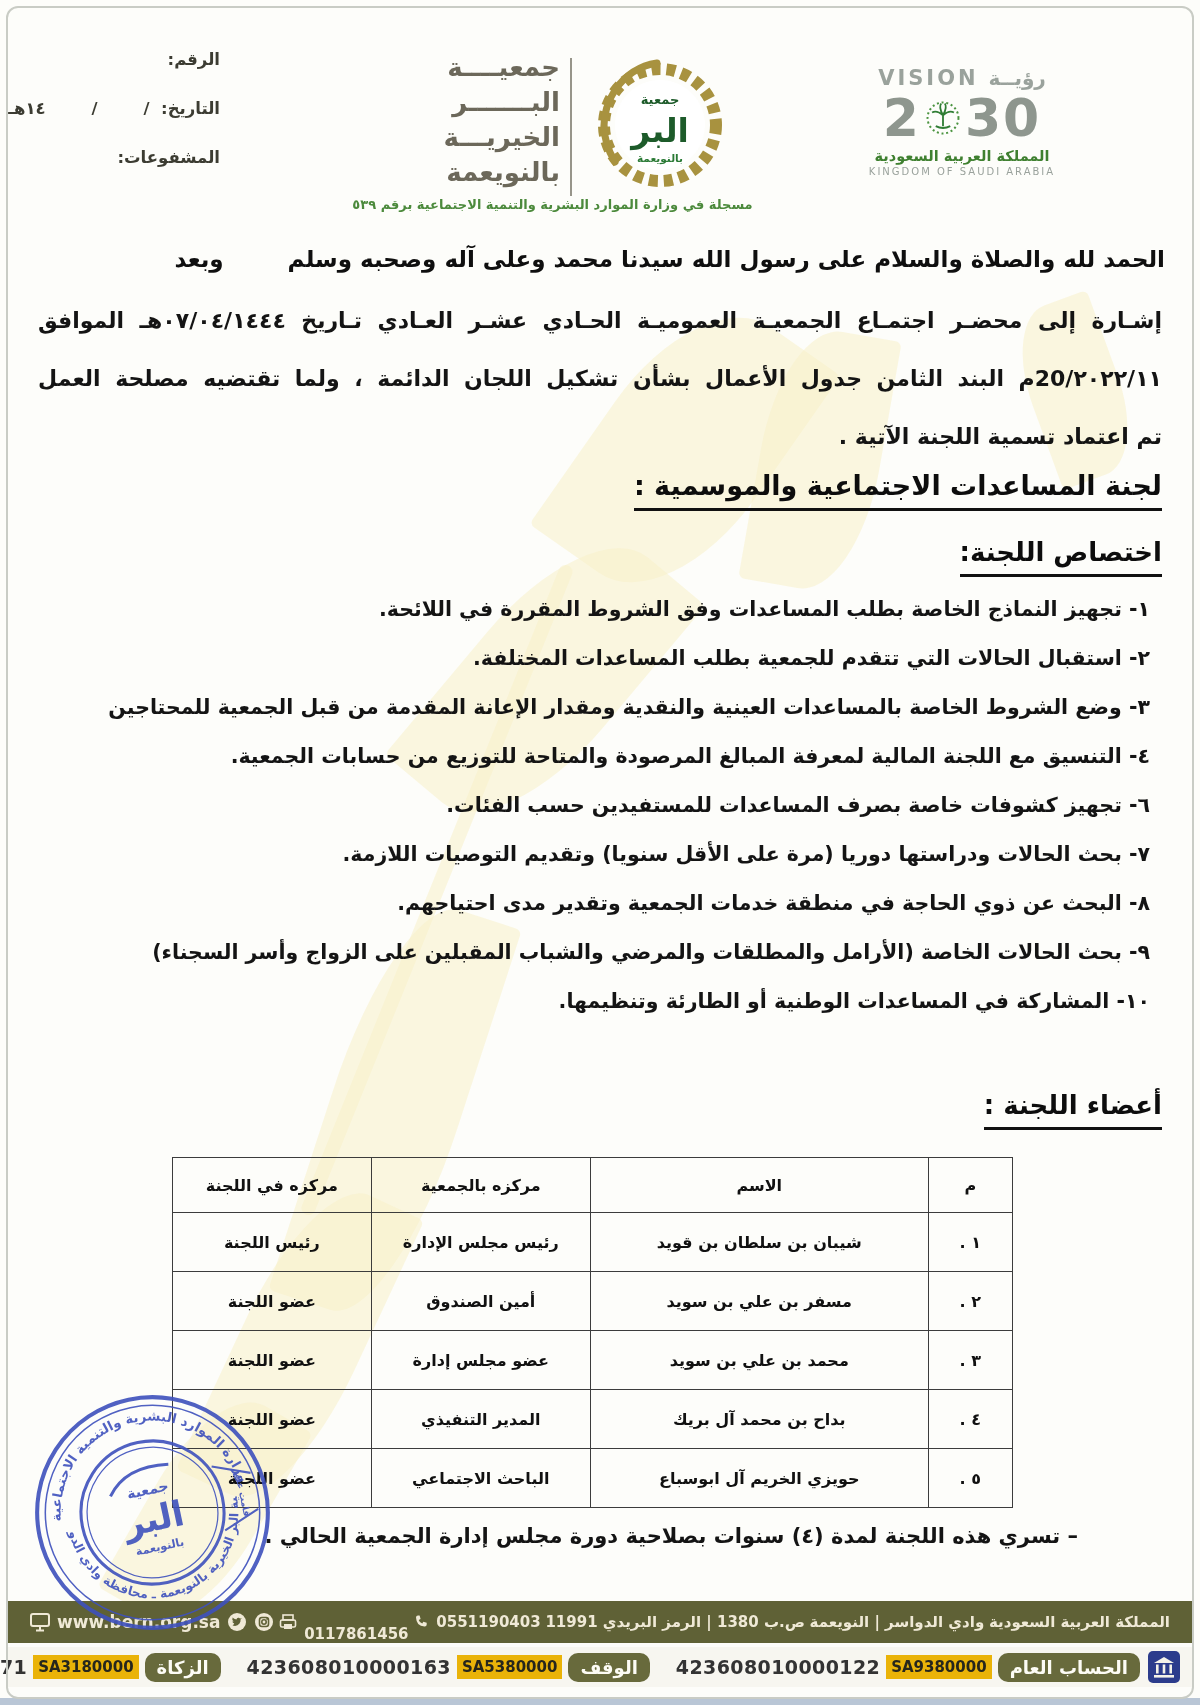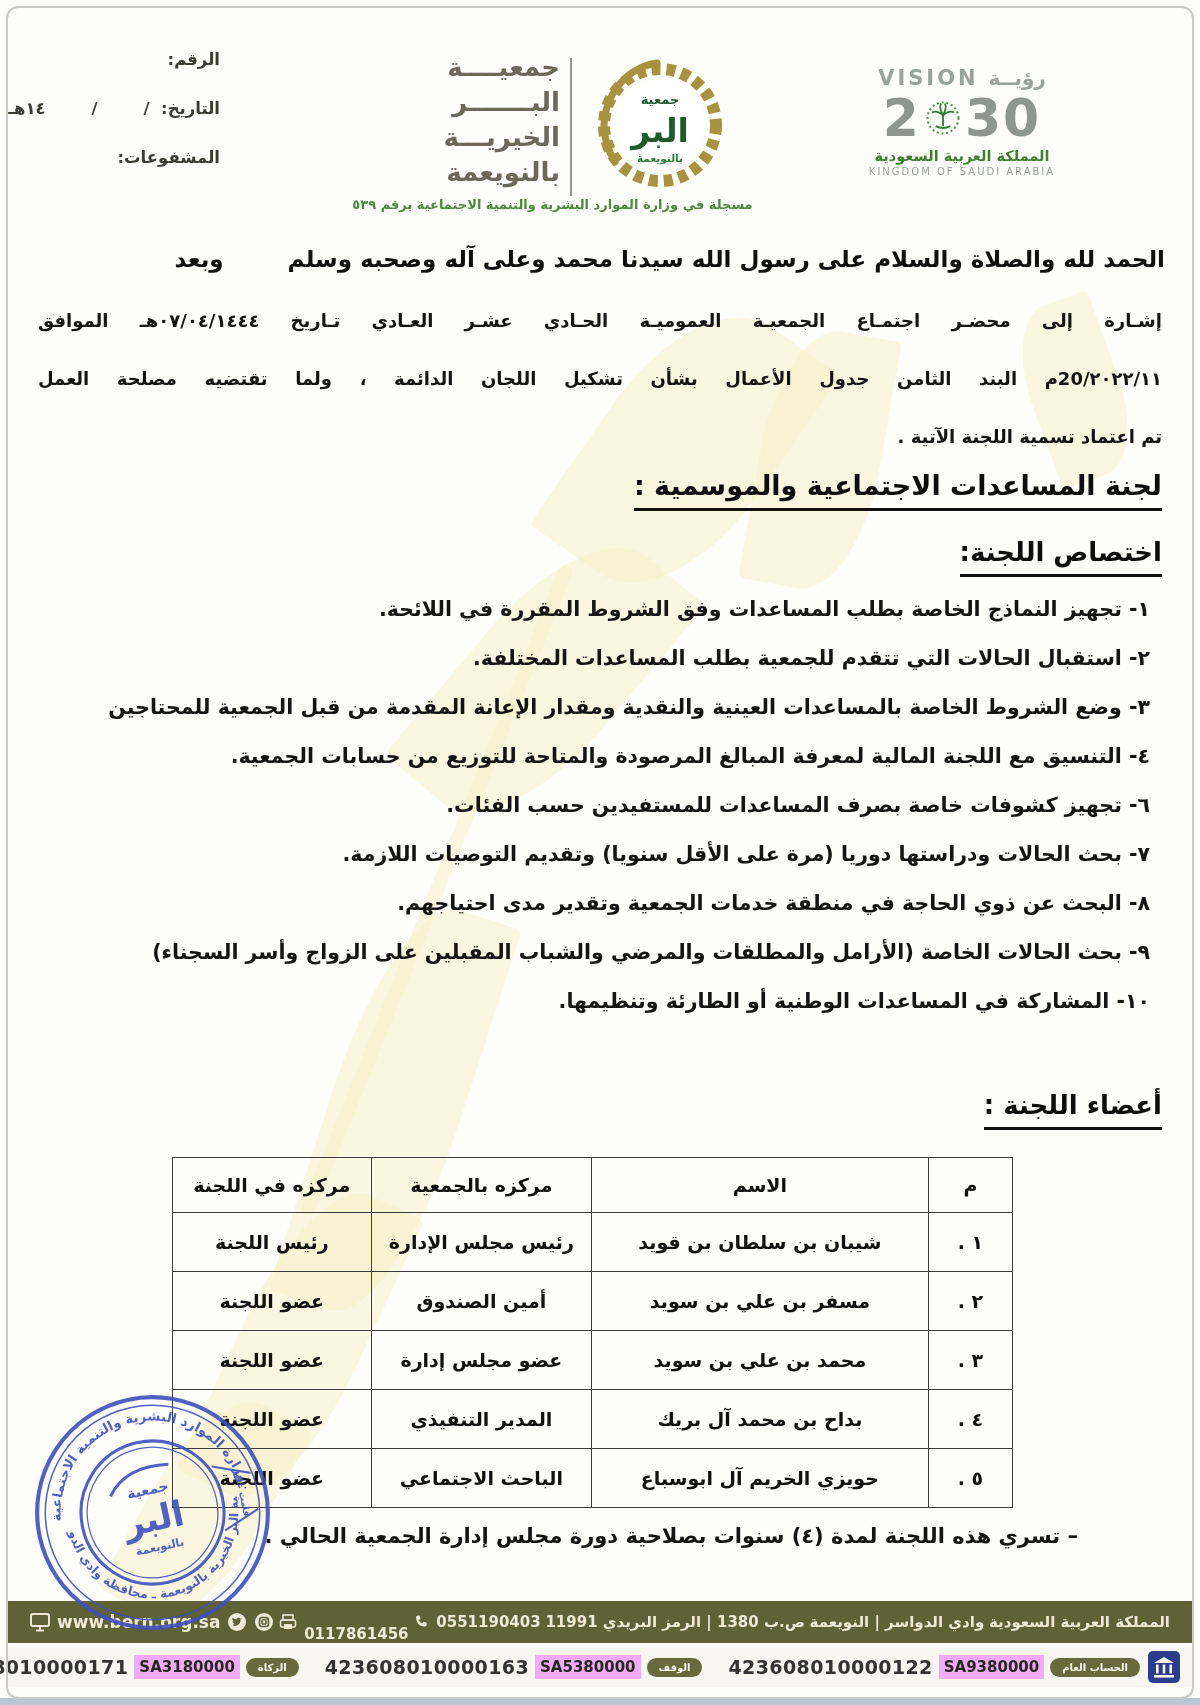--- a/index.html
+++ b/index.html
@@ -30,37 +30,37 @@
   .vision .en{font-size:21px;letter-spacing:3px;font-weight:600;}
   .vision .year{display:flex;align-items:center;justify-content:center;gap:2px;
                 font-size:52px;font-weight:800;color:#8e968e;letter-spacing:2px;line-height:56px;}
   .vision .c-ar{direction:rtl;color:#3f8030;font-size:14.5px;font-weight:700;margin-top:2px;}
   .vision .c-en{color:#9aa29c;font-size:10px;letter-spacing:2px;margin-top:2px;}
 
   
   .salutation{top:246px;left:35px;right:35px;direction:rtl;
               font-size:23px;font-weight:900;color:#0f0f0f;}
   .salut-gap{display:inline-block;width:64px;}
-  .intro{top:292px;left:38px;right:38px;direction:rtl;font-size:18px;font-weight:700;
+  .intro{top:292px;left:38px;right:38px;direction:rtl;font-size:22px;font-weight:700;
          color:#141414;}
   .intro .just{text-align:justify;text-align-last:justify;line-height:58px;}
   .intro .last{text-align:right;line-height:58px;}
   .h-underline{direction:rtl;font-weight:900;color:#0d0d0d;}
   .h-underline span{display:inline-block;border-bottom:3px solid #111;padding-bottom:7px;}
   .h1{top:470px;left:35px;right:38px;font-size:27px;}
   .h2{top:537px;left:35px;right:38px;font-size:26px;}
   .h3{top:1090px;left:35px;right:38px;font-size:26px;}
   .duties{top:585px;left:35px;right:50px;direction:rtl;text-align:right;
           font-size:20.5px;font-weight:700;color:#141414;}
   .duty{line-height:49px;}
 
   .members{top:1157px;left:172px;width:841px;}
   table.mt{border-collapse:collapse;direction:rtl;width:841px;font-weight:700;color:#111;}
   table.mt th,table.mt td{border:1.4px solid #3c3c3c;text-align:center;vertical-align:middle;
-          font-size:19px;padding:0 12px;}
+          font-size:16px;padding:0 12px;}
   table.mt th{height:54px;font-weight:900;}
   table.mt td{height:58px;}
   table.mt th:nth-child(1),table.mt td:nth-child(1){width:68px;}
   table.mt th:nth-child(2),table.mt td:nth-child(2){width:358px;}
   table.mt th:nth-child(3),table.mt td:nth-child(3){width:215px;}
   table.mt th:nth-child(4),table.mt td:nth-child(4){width:196px;}
 
   .note{top:1524px;left:35px;right:122px;direction:rtl;text-align:right;
         font-size:21px;font-weight:700;color:#141414;}
 
@@ -70,23 +70,23 @@
   
   .footbar{position:absolute;left:8px;right:8px;top:1601px;height:42px;background:#5f6136;z-index:3;
            display:flex;direction:rtl;align-items:center;justify-content:space-between;
            padding:0 22px;color:#efe9d6;font-size:15px;font-weight:600;}
   .fitem{display:flex;direction:ltr;align-items:center;gap:7px;white-space:nowrap;}
   .fitem.url{font-size:17px;font-weight:800;}
   .accounts{position:absolute;left:8px;right:8px;top:1647px;height:40px;z-index:3;background:#f7f6f0;
             display:flex;direction:rtl;align-items:center;gap:8px;padding:0 12px;}
   .bank-ic{flex:0 0 auto;}
   .acct{display:flex;direction:rtl;align-items:center;gap:6px;margin-left:26px;}
-  .acct-label{background:#686a3c;color:#fdfcf5;font-size:10px;font-weight:700;
+  .acct-label{background:#686a3c;color:#fdfcf5;font-size:18px;font-weight:700;
               padding:4px 12px;border-radius:10px;white-space:nowrap;}
-  .acct-prefix{direction:ltr;background:#f0abfc;color:#26261c;font-size:15px;font-weight:700;
+  .acct-prefix{direction:ltr;background:#eab308;color:#26261c;font-size:15px;font-weight:700;
                padding:3px 5px;}
   .acct-num{direction:ltr;color:#333;font-size:19px;font-weight:700;letter-spacing:.4px;}
   .bottomedge{position:absolute;left:0;right:0;bottom:0;height:7px;background:#b9c6d6;z-index:3;}
 </style>
 </head>
 <body>
 
 <div class="paper">
   <div class="frame"></div>
 

